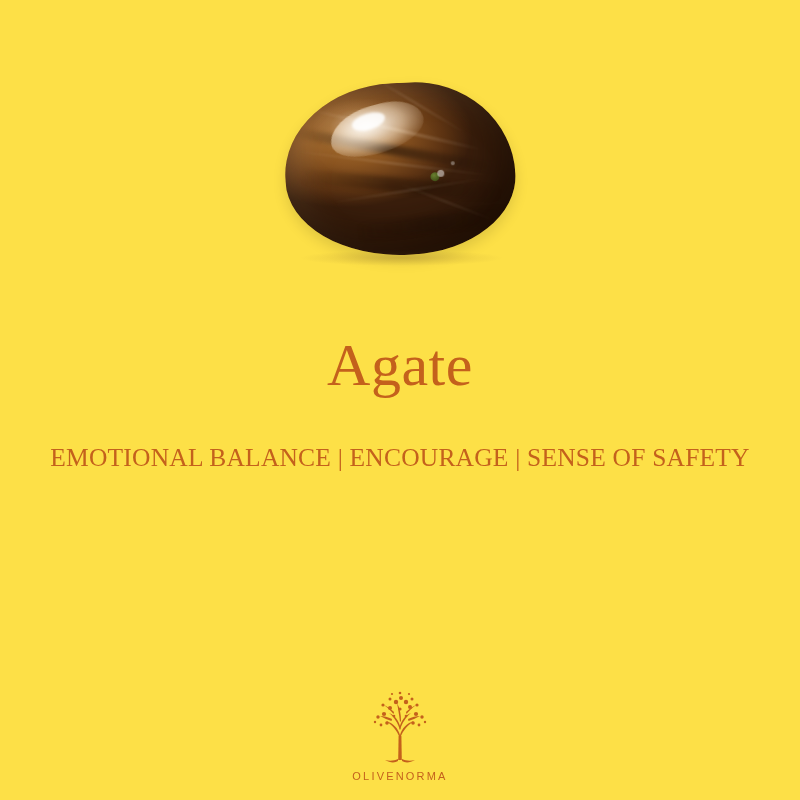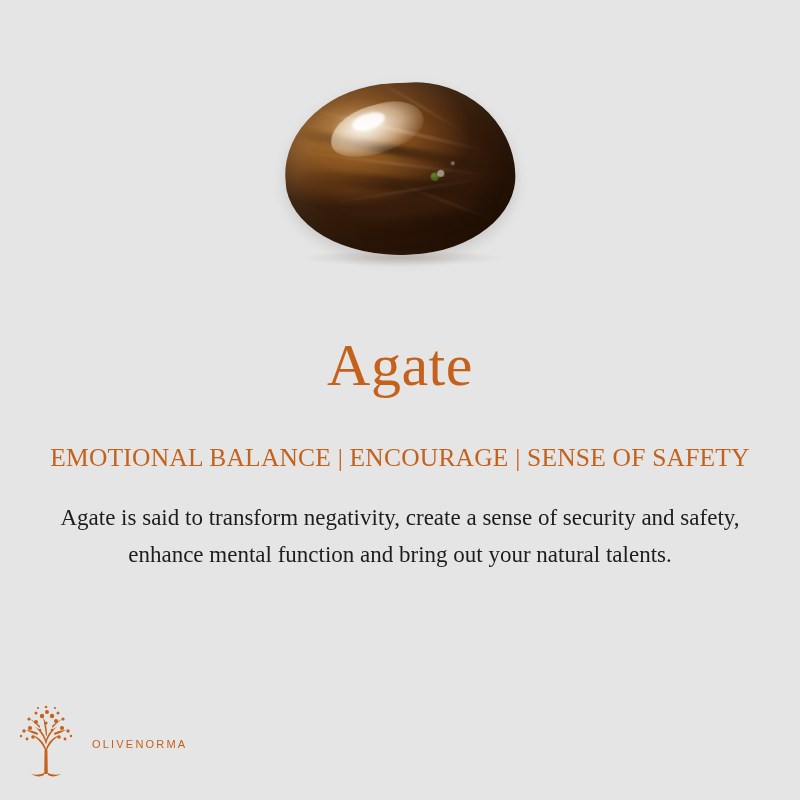--- a/index.html
+++ b/index.html
@@ -10,21 +10,21 @@
   body {
     width: 800px;
     height: 800px;
     font-family: "Liberation Serif", serif;
     overflow: hidden;
   }
   .card {
     position: relative;
     width: 800px;
     height: 800px;
-    background: #e5e5e5;
+    background: #fde047;
     display: flex;
     flex-direction: column;
     align-items: center;
   }
 
   
   .stone-area {
     position: relative;
     width: 800px;
     height: 330px;
@@ -155,21 +155,21 @@
     margin-top: 26px;
   }
 
   
   .logo-area {
     position: absolute;
     left: 0;
     bottom: 18px;
     width: 800px;
     display: flex;
-    flex-direction: row;
+    flex-direction: column;
     align-items: center;
   }
   .logo-mark {
     width: 92px;
     height: 78px;
   }
   .logo-text {
     font-family: "Liberation Sans", sans-serif;
     font-size: 11px;
     letter-spacing: 2.2px;
@@ -200,21 +200,20 @@
         <div class="spec s2"></div>
       </div>
       <div class="stone-shadow"></div>
     </div>
   </div>
 
   <h1 class="title">Agate</h1>
 
   <div class="subtitle">EMOTIONAL BALANCE | ENCOURAGE | SENSE OF SAFETY</div>
 
-  <p class="description">Agate is said to transform negativity, create a sense of security and safety, enhance mental function and bring out your natural talents.</p>
 
   <div class="logo-area">
     <svg class="logo-mark" viewBox="0 0 92 78">
       <g fill="#c4611c">
 
         <path d="M44.6 46 L44.2 70 L47.8 70 L47.4 46 Z"></path>
 
         <path d="M44 69 C40 71 35 71 31 70 C36 73 41 73 44 71 Z"></path>
         <path d="M48 69 C52 71 57 71 61 70 C56 73 51 73 48 71 Z"></path>
 

